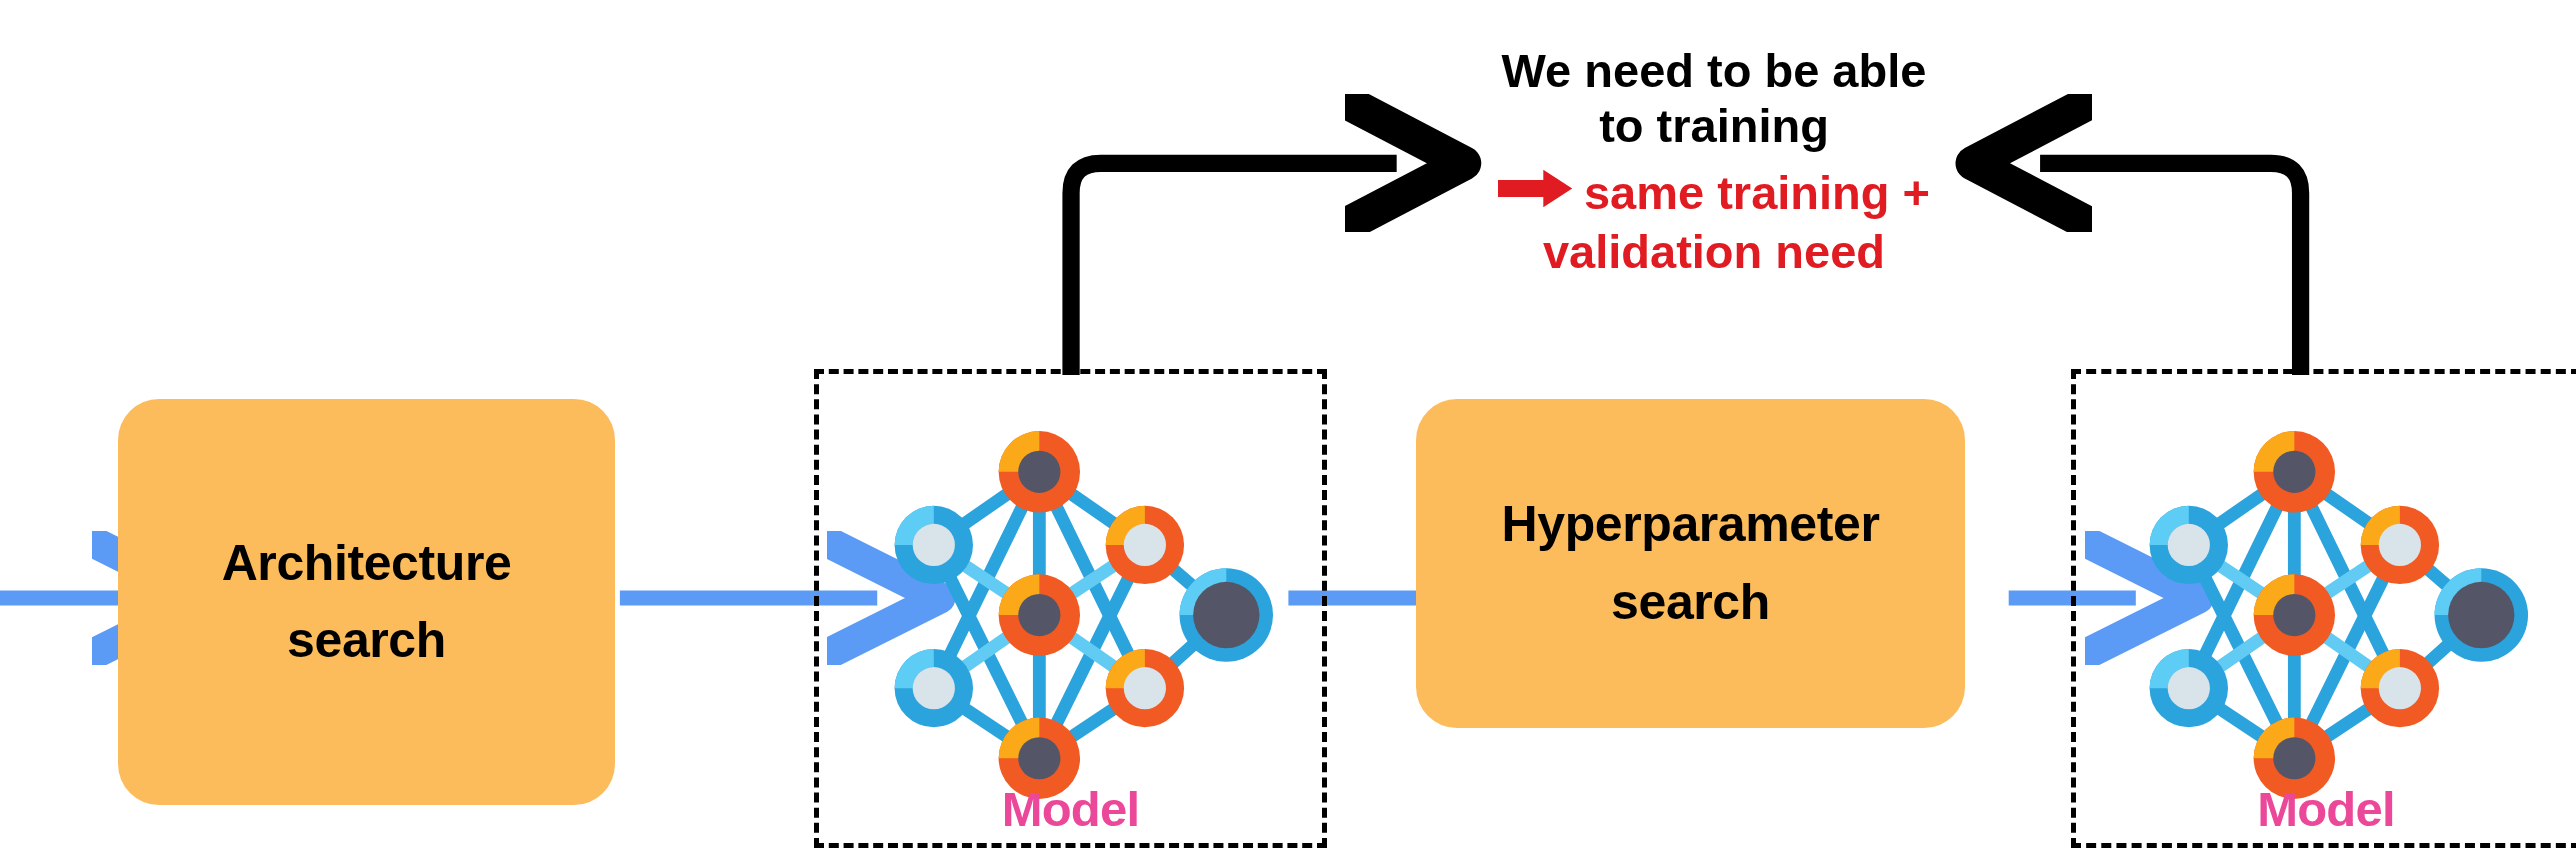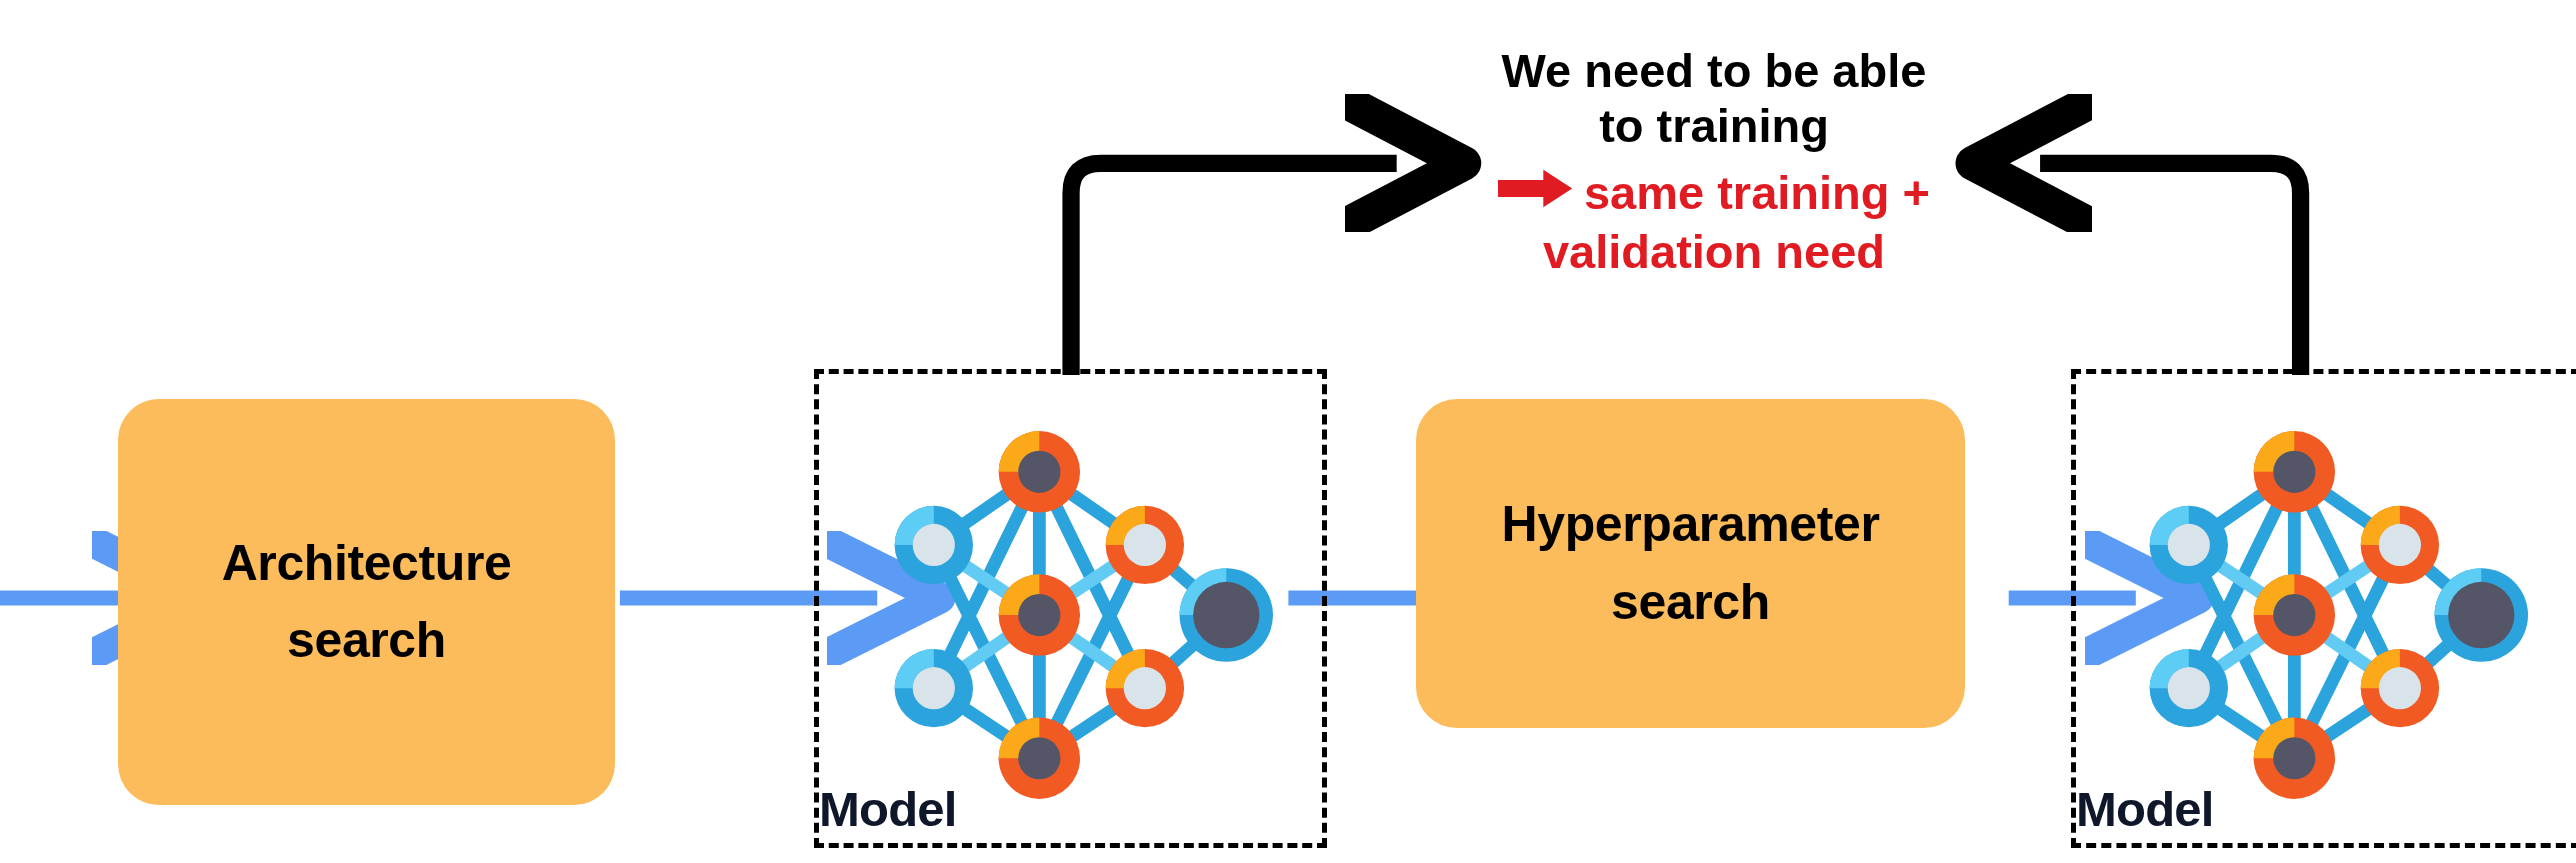--- a/index.html
+++ b/index.html
@@ -44,23 +44,24 @@
     position: absolute;
     border: 5.5px dashed #000000;
     box-sizing: border-box;
     background: transparent;
   }
   .model-label {
     position: absolute;
     left: 0;
     right: 0;
     bottom: 6.3px;
+    text-align: center;
     font-size: 49px;
     font-weight: bold;
-    color: #0f172a;
+    color: #ec4899;
     letter-spacing: -0.8px;
   }
   .nn-holder {
     position: absolute;
     left: 50%;
     transform: translateX(-50%);
   }
 
   
   .annot {

